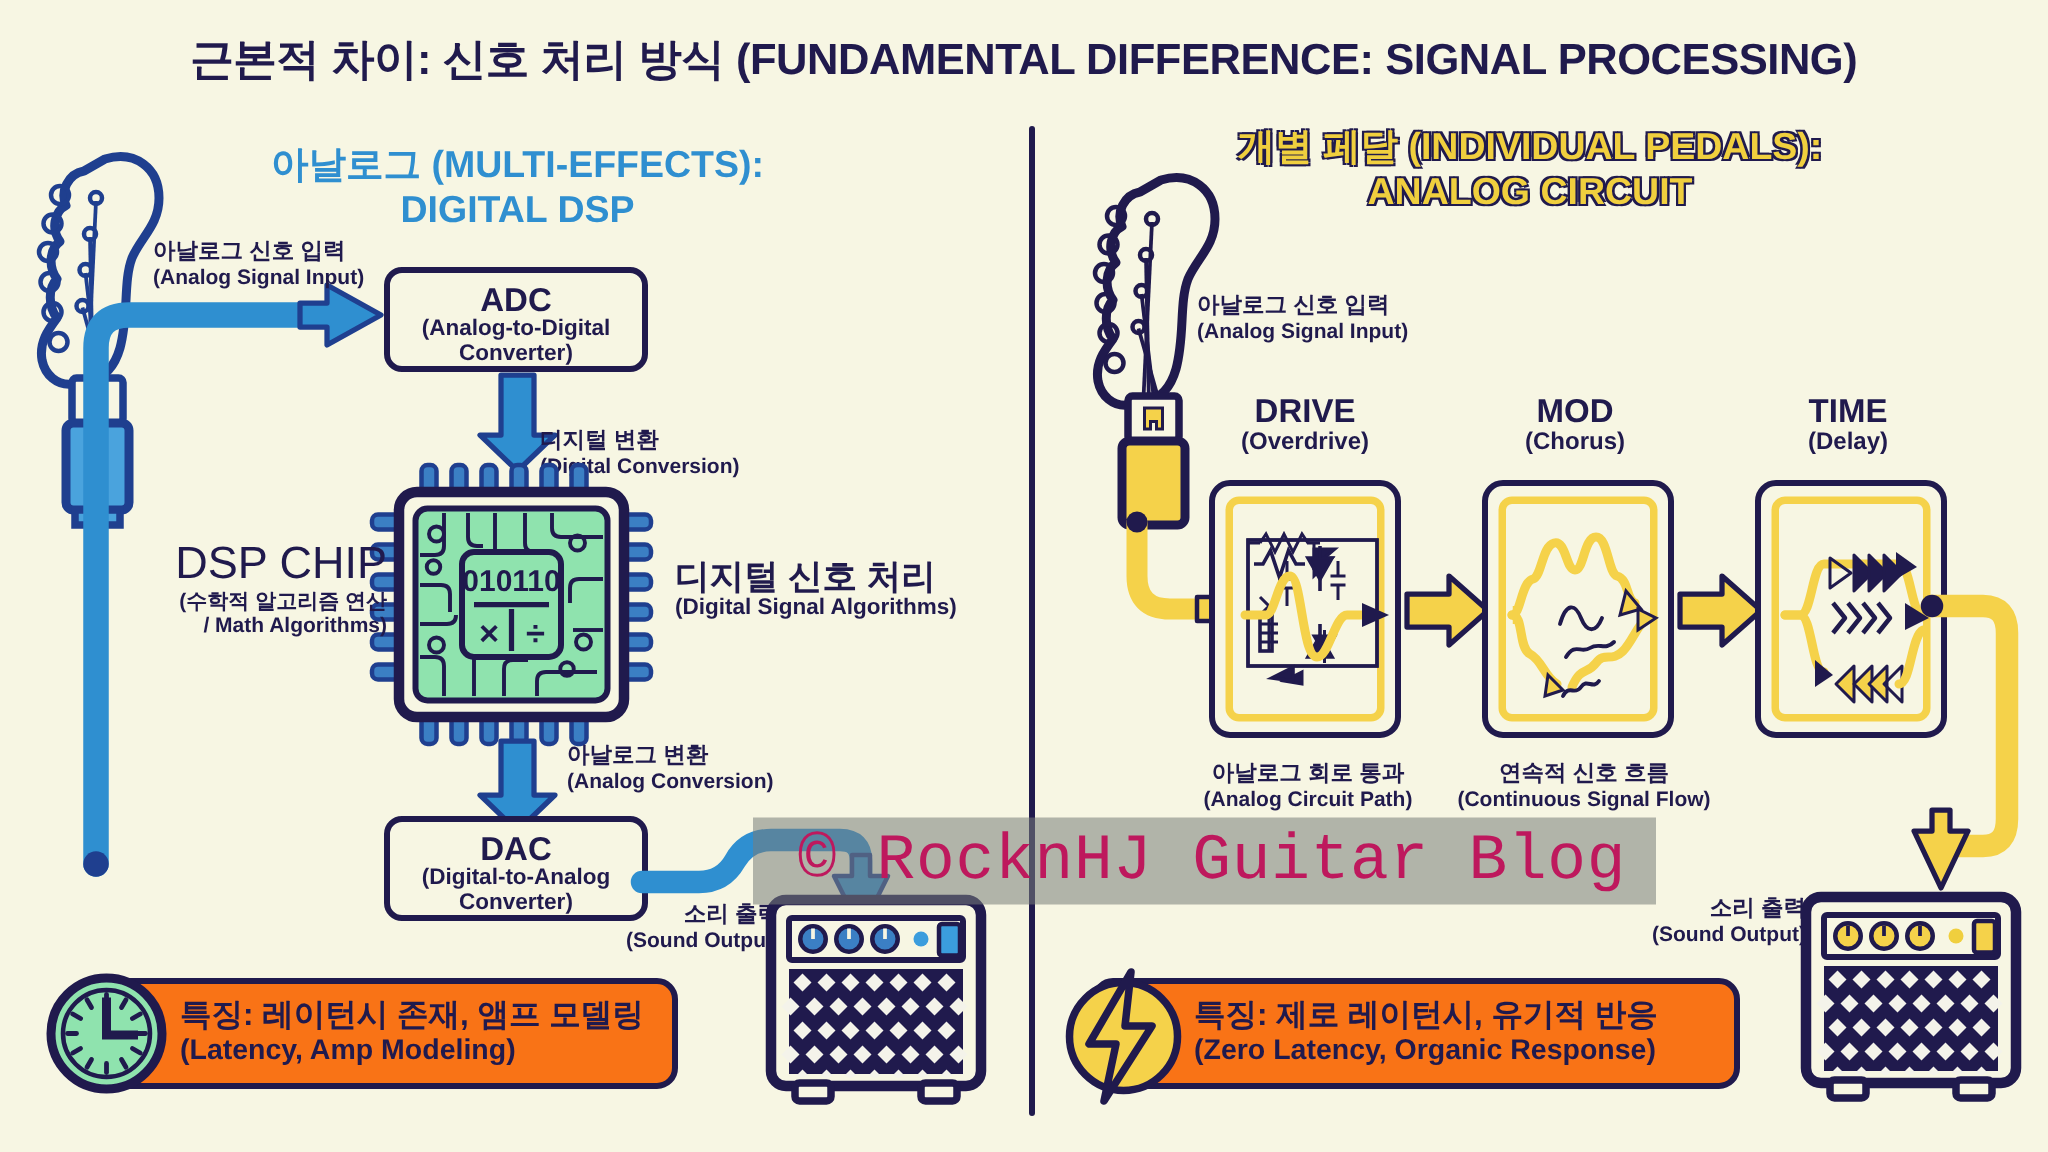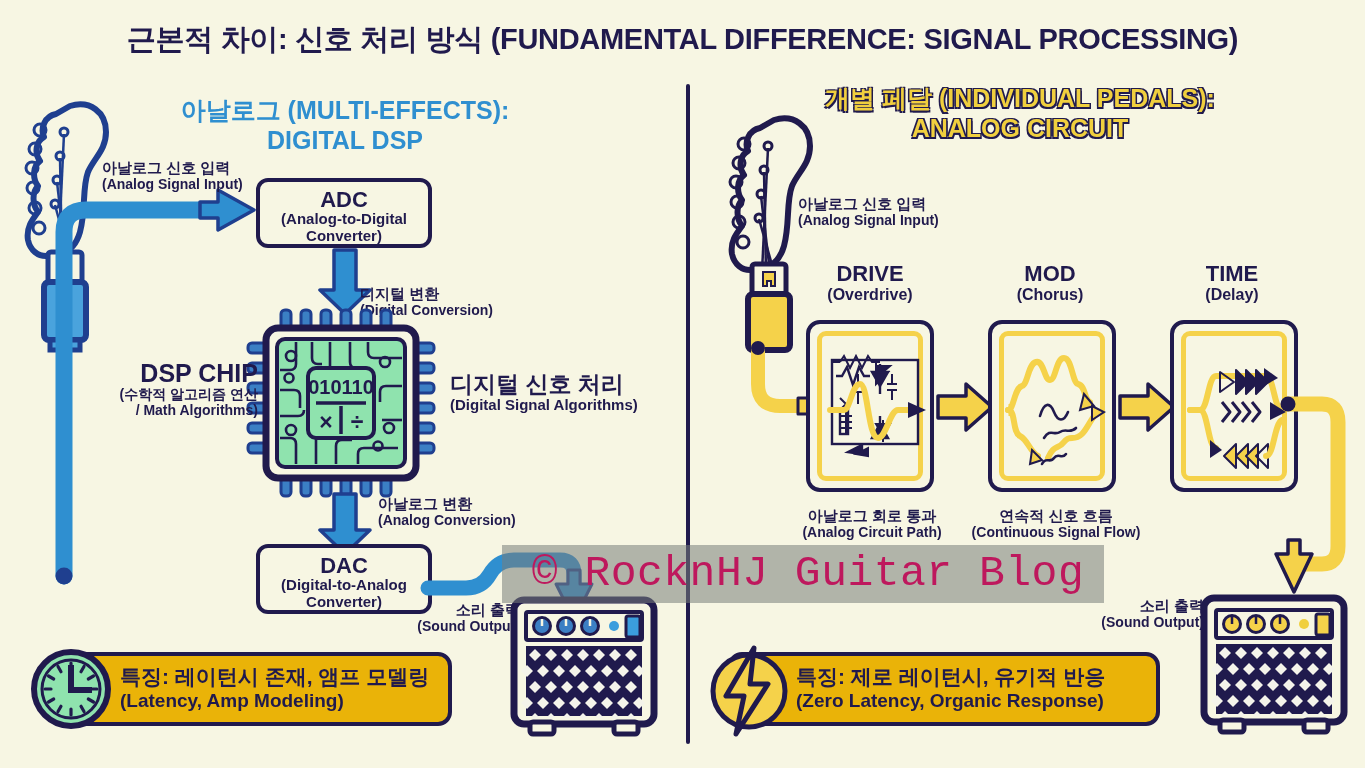--- a/index.html
+++ b/index.html
@@ -52,28 +52,28 @@
     position:absolute;left:7px;top:7px;right:7px;bottom:7px;
     border:5px solid #f5d24a;border-radius:9px;box-sizing:border-box;
   }
   .pedal-label{text-align:center;font-weight:bold;line-height:1.1;}
   .pedal-label .t{display:block;font-size:22px;}
   .pedal-label .s{display:block;font-size:16px;}
 
   
   .feat{
     box-sizing:border-box;border:4px solid #201a4d;border-radius:14px;
-    background:#eab308;padding:9px 14px 9px 64px;
+    background:#f97316;padding:9px 14px 9px 64px;
   }
   .feat .l1{font-size:21px;font-weight:bold;line-height:1.18;}
   .feat .l2{font-size:19px;font-weight:bold;line-height:1.18;}
 
   
   #dsp-left{left:88px;top:360px;width:170px;text-align:right;}
-  #dsp-left .h{font-size:25px;font-weight:bold;line-height:1.05;}
+  #dsp-left .h{font-size:30px;font-weight:normal;line-height:1.05;}
   #dsp-left .d{font-size:14px;font-weight:bold;line-height:1.15;}
   #dsp-right{left:450px;top:372px;width:230px;text-align:left;}
   #dsp-right .h{font-size:23px;font-weight:bold;line-height:1.05;}
   #dsp-right .d{font-size:15px;font-weight:bold;line-height:1.15;}
 
   
   #wm-band{left:502px;top:545px;width:602px;height:58px;background:rgba(120,126,122,0.55);}
   #wm-text{left:498px;top:541px;width:620px;height:64px;
     display:flex;align-items:center;justify-content:center;
     font-family:Liberation Mono, monospace;

